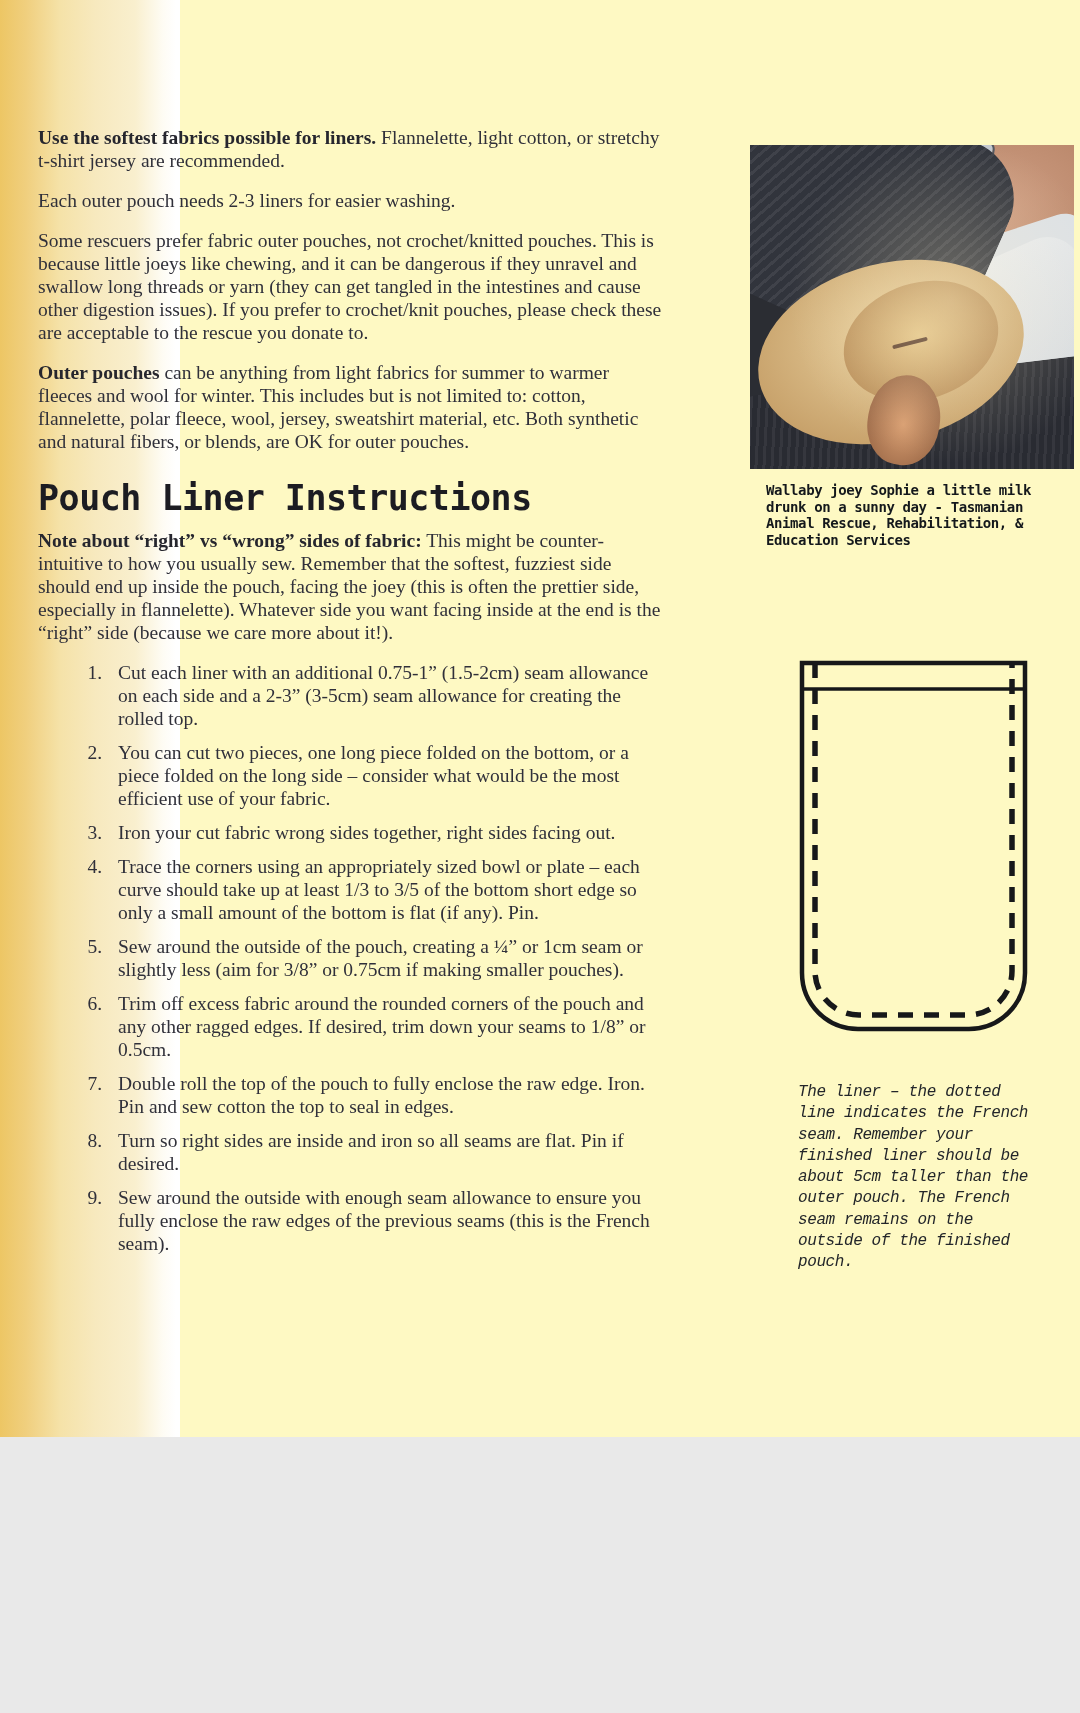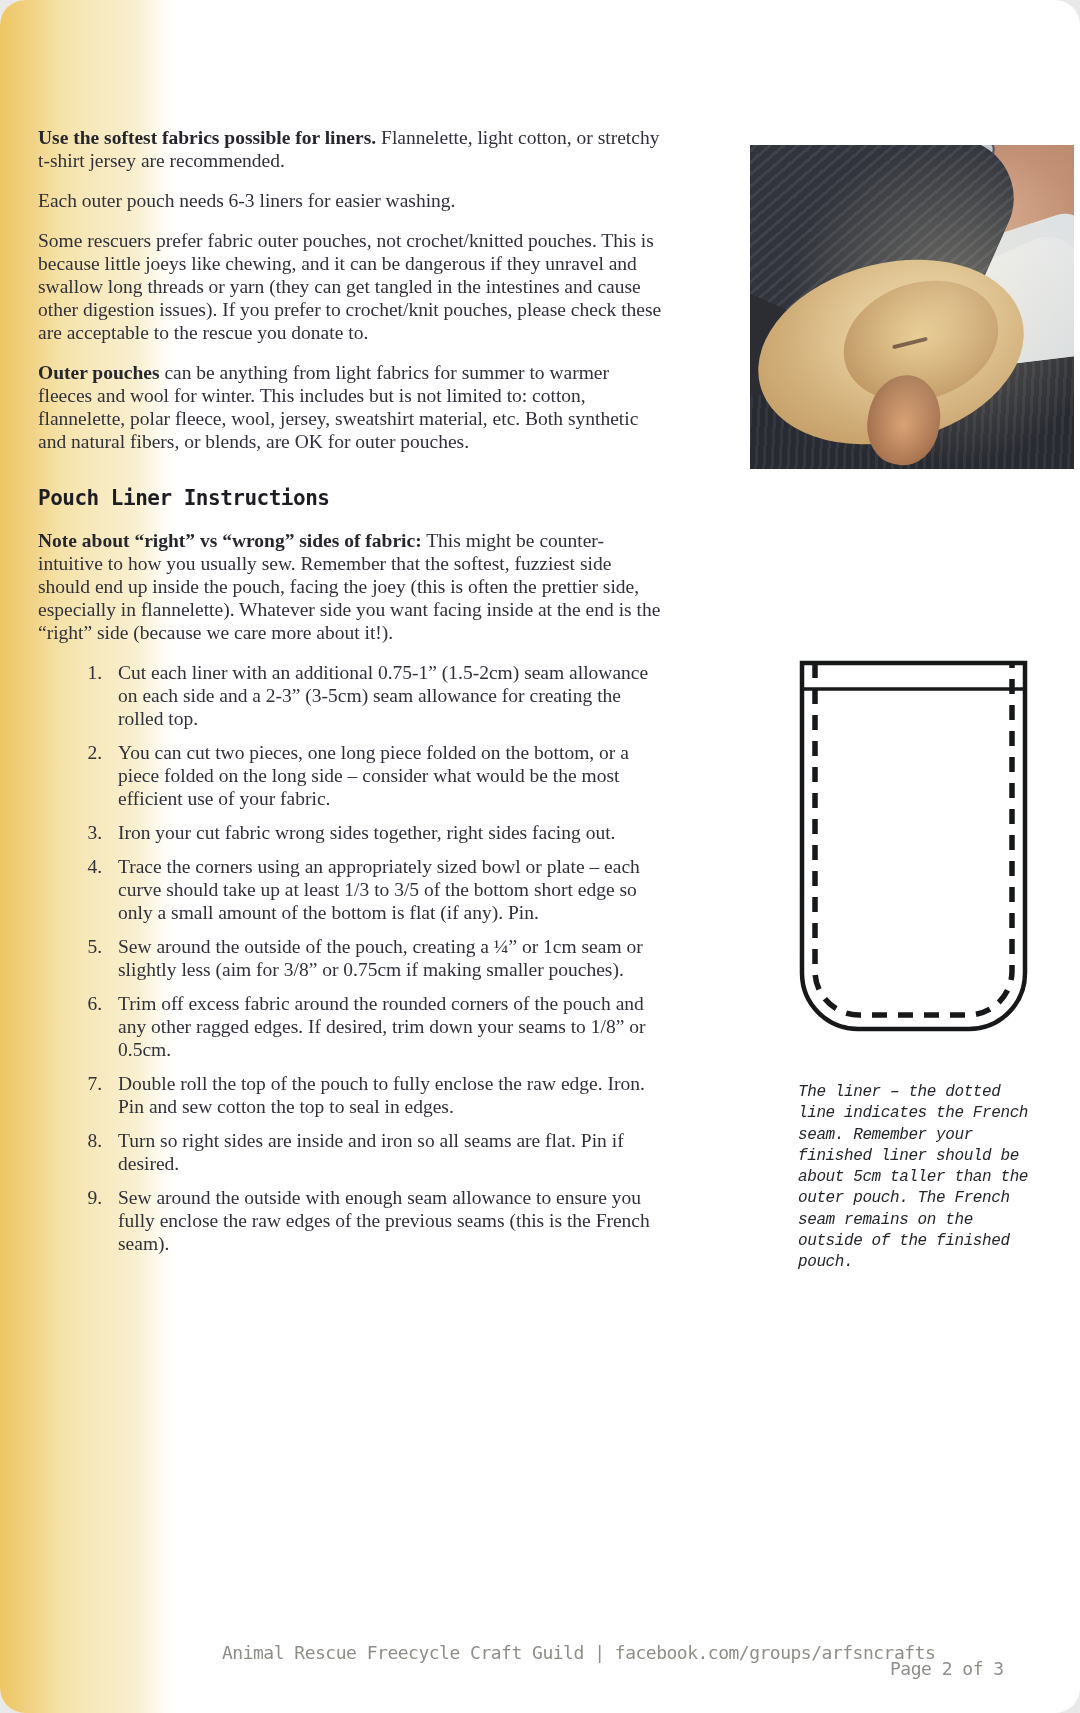--- a/index.html
+++ b/index.html
@@ -1,39 +1,38 @@
 <!DOCTYPE html>
 <html><head>
 <meta charset="utf-8">
 <style>
   html,body{margin:0;padding:0;background:#e9e9e9;}
   .page{
     position:relative;
-    width:1080px;height:1713px;
-    background:#ffffff;
+    width:1080px;height:1437px;
+    background:#fef9c3;
     overflow:hidden;
     font-family:"Liberation Serif", serif;
     color:#30303a;
-    border-radius:25px;
   }
   .stripe{
     position:absolute;left:0;top:0;width:180px;height:100%;
     background:linear-gradient(to right,
       #edc664 0px,#f0cf7e 26px,#f5e2a8 60px,#f7e9be 95px,
       #f9efce 135px,#fefcf4 163px,#ffffff 176px);
   }
   .main-col{
     position:absolute;left:38px;top:126px;width:628px;
     font-size:19.5px;line-height:23px;
   }
   .main-col p{margin:0 0 17px 0;}
   .main-col strong{font-weight:bold;color:#26262e;}
   h1.section-heading{
     font-family:"DejaVu Sans Mono", monospace;
-    font-size:21px;line-height:34px;font-weight:bold;color:#1c1c22;
+    font-size:35px;line-height:34px;font-weight:bold;color:#1c1c22;
     margin:28px 0 14px 0;letter-spacing:-0.5px;
   }
   ul.steps{
     list-style:none;margin:14px 0 0 0;padding:0 0 0 80px;
   }
   ul.steps li{position:relative;margin:0 0 11px 0;}
   .step-num{
     position:absolute;right:calc(100% + 16px);top:0;white-space:nowrap;
   }
   .step-text{display:inline-block;max-width:546px;}
@@ -96,21 +95,21 @@
   .footer-right{position:absolute;left:890px;top:16px;white-space:nowrap;}
 </style>
 </head>
 <body>
 
 <div class="page">
   <div class="stripe"></div>
 
   <div class="main-col">
     <p><strong>Use the softest fabrics possible for liners.</strong><span> Flannelette, light cotton, or stretchy t-shirt jersey are recommended.</span></p>
-    <p>Each outer pouch needs 6-3 liners for easier washing.</p>
+    <p>Each outer pouch needs 2-3 liners for easier washing.</p>
     <p>Some rescuers prefer fabric outer pouches, not crochet/knitted pouches. This is because little joeys like chewing, and it can be dangerous if they unravel and swallow long threads or yarn (they can get tangled in the intestines and cause other digestion issues). If you prefer to crochet/knit pouches, please check these are acceptable to the rescue you donate to.</p>
     <p><strong>Outer pouches</strong><span> can be anything from light fabrics for summer to warmer fleeces and wool for winter. This includes but is not limited to: cotton, flannelette, polar fleece, wool, jersey, sweatshirt material, etc. Both synthetic and natural fibers, or blends, are OK for outer pouches.</span></p>
 
     <h1 class="section-heading">Pouch Liner Instructions</h1>
 
     <p><strong>Note about “right” vs “wrong” sides of fabric:</strong><span> This might be counter-intuitive to how you usually sew. Remember that the softest, fuzziest side should end up inside the pouch, facing the joey (this is often the prettier side, especially in flannelette). Whatever side you want facing inside at the end is the “right” side (because we care more about it!).</span></p>
 
     <ul class="steps">
       <li><span class="step-num">1.</span><span class="step-text">Cut each liner with an additional 0.75-1” (1.5-2cm) seam allowance on each side and a 2-3” (3-5cm) seam allowance for creating the rolled top.</span></li>
       <li><span class="step-num">2.</span><span class="step-text">You can cut two pieces, one long piece folded on the bottom, or a piece folded on the long side – consider what would be the most efficient use of your fabric.</span></li>
@@ -130,20 +129,21 @@
     <div class="ph-blanket2"></div>
     <div class="ph-blanket"></div>
     <div class="ph-sleeve"></div>
     <div class="ph-sweater-bottom"></div>
     <div class="ph-joey-body"></div>
     <div class="ph-joey-head"></div>
     <div class="ph-eye"></div>
     <div class="ph-ear"></div>
     <div class="ph-sun"></div>
   </div>
+  <div class="photo-caption">Wallaby joey Sophie a little milk drunk on a sunny day - Tasmanian Animal Rescue, Rehabilitation, &amp; Education Services</div>
 
   <svg class="liner-diagram" width="230" height="377" viewBox="0 0 230 377">
     <path d="M3,4 H226 V314 A56,56 0 0 1 170,370 H59 A56,56 0 0 1 3,314 Z" fill="none" stroke="#17181a" stroke-width="4.5"></path>
     <line x1="3" y1="30" x2="226" y2="30" stroke="#17181a" stroke-width="3.5"></line>
     <path d="M16,4 V312 A44,44 0 0 0 60,356 H169 A44,44 0 0 0 213,312 V4" fill="none" stroke="#17181a" stroke-width="5.5" stroke-dasharray="15 11"></path>
   </svg>
   <div class="diagram-caption">The liner – the dotted line indicates the French seam. Remember your finished liner should be about 5cm taller than the outer pouch. The French seam remains on the outside of the finished pouch.</div>
 
   <div class="footer">
     <span class="footer-left">Animal Rescue Freecycle Craft Guild | facebook.com/groups/arfsncrafts</span>

